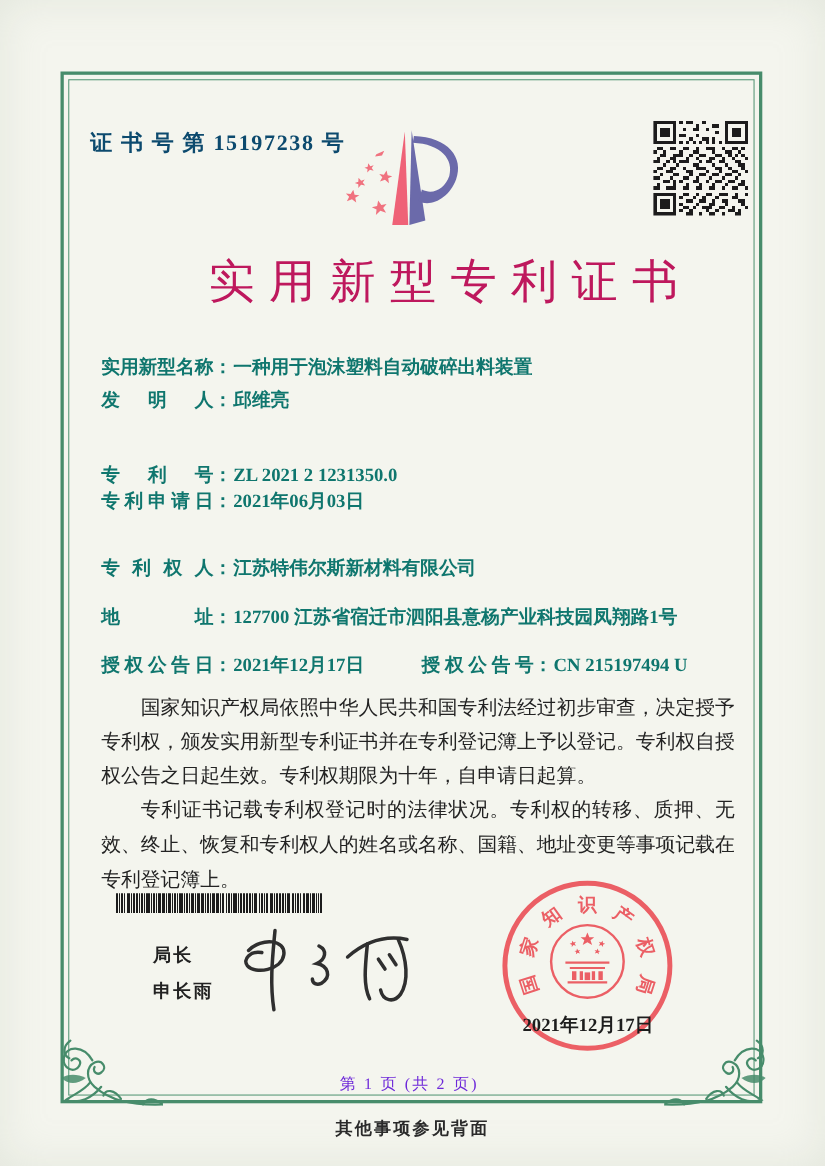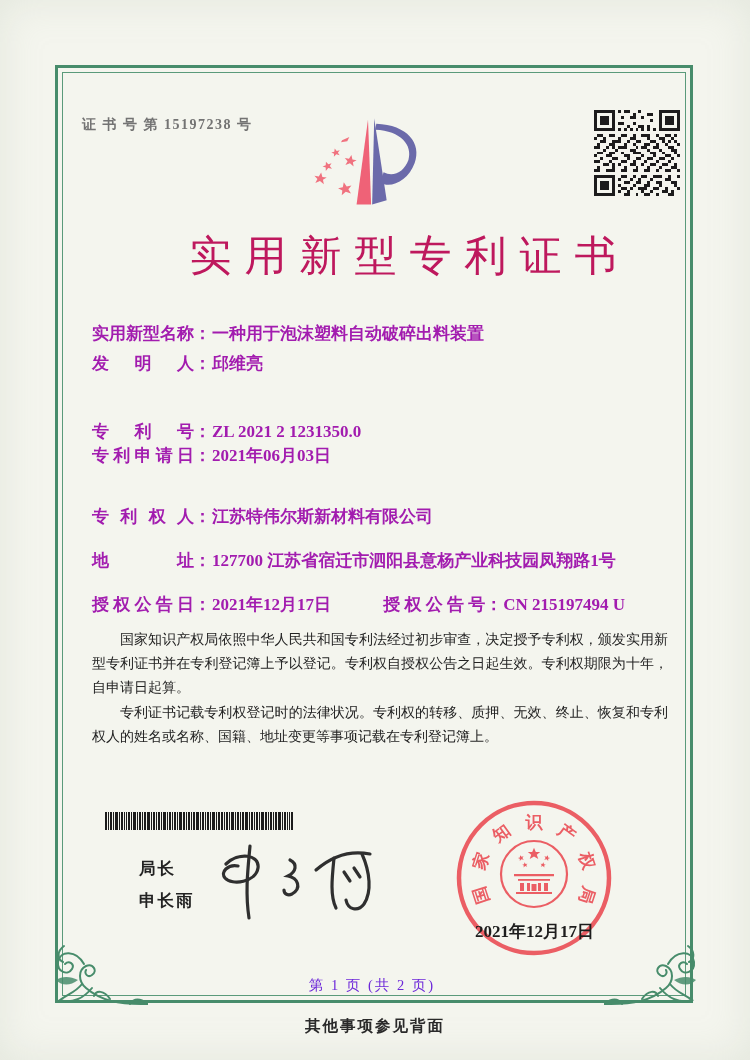--- a/index.html
+++ b/index.html
@@ -8,36 +8,36 @@
         box-shadow:inset 0 0 40px rgba(180,190,170,.25);}
   
   .frame{position:absolute;left:55px;top:65px;width:638px;height:938px;
          border:3px solid #478c6b;box-sizing:border-box;}
   .frame-inner{position:absolute;left:4px;top:4px;right:4px;bottom:4px;
          border:1px solid #5a9a7a;}
   .flourish{position:absolute;width:100px;height:70px;}
   .flourish.bl{left:48px;top:942px;}
   .flourish.br{left:604px;top:942px;transform:scaleX(-1);}
   
-  .cert-no{position:absolute;left:82px;top:116px;font-size:14px;color:#737373;
+  .cert-no{position:absolute;left:82px;top:116px;font-size:20px;color:#0c4a6e;
            letter-spacing:1.5px;font-weight:600;}
   .logo{position:absolute;left:312px;top:114px;width:112px;height:96px;}
   .qr{position:absolute;left:594px;top:110px;width:86px;height:86px;}
   .title{position:absolute;left:0;top:228px;width:750px;text-align:center;
          font-size:42px;font-weight:400;color:#be185d;letter-spacing:13px;text-indent:13px;margin-left:28px;}
   
-  .row{position:absolute;left:92px;white-space:nowrap;font-size:17px;color:#a21caf;font-weight:600;}
+  .row{position:absolute;left:92px;white-space:nowrap;font-size:17px;color:#0f766e;font-weight:600;}
   .fl{display:inline-block;width:102px;text-align:justify;text-align-last:justify;vertical-align:bottom;}
   .colon{display:inline-block;width:16px;}
   .fv{margin-left:2px;}
   #r1{top:322px} #r2{top:352px} #r3{top:420px} #r4{top:444px}
   #r5{top:505px} #r6{top:549px} #r7{top:593px}
   .grp2{margin-left:48px;}
   
-  .body-text{position:absolute;left:92px;top:628px;width:576px;font-size:14px;
+  .body-text{position:absolute;left:92px;top:628px;width:576px;font-size:18px;
              color:#232323;line-height:1.73;text-align:justify;font-weight:500;}
   .body-text p{margin:0;text-indent:2em;}
   
   .barcode{position:absolute;left:105px;top:812px;width:188px;height:18px;}
   
   .issuer{position:absolute;left:105px;top:858px;font-size:16.5px;color:#222;font-weight:600;margin-left:34px;}
   .issuer div{margin-bottom:10px;letter-spacing:2px;}
   .signature{position:absolute;left:198px;top:840px;width:200px;height:85px;}
   
   .seal{position:absolute;left:454px;top:798px;width:160px;height:160px;}

